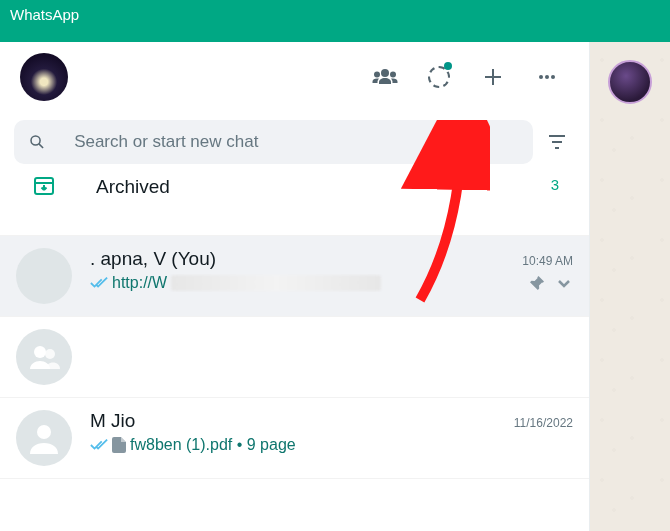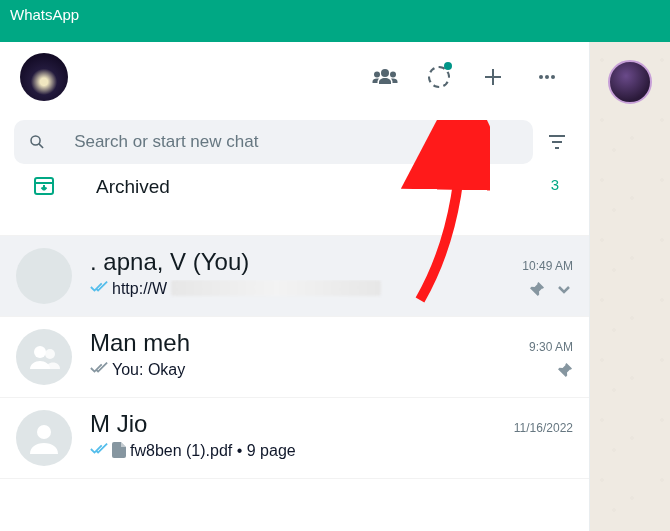--- a/index.html
+++ b/index.html
@@ -91,24 +91,24 @@
   .chat {
     display: flex; padding: 12px 16px; border-bottom: 1px solid #f2f2f2;
   }
   .chat .avatar {
     width: 56px; height: 56px; border-radius: 50%; flex-shrink: 0;
     background: #dfe5e7; display:flex; align-items:center; justify-content:center;
     color: #fff;
   }
   .chat .body { flex: 1; margin-left: 18px; min-width: 0; }
   .chat .row1 { display:flex; align-items:baseline; }
-  .chat .name { font-size: 24px; color: #111b21; flex:1; white-space:nowrap; overflow:hidden; text-overflow:ellipsis;}
+  .chat .name { font-size: 19px; color: #111b21; flex:1; white-space:nowrap; overflow:hidden; text-overflow:ellipsis;}
   .chat .time { font-size: 12px; color: #667781; margin-left: 8px;}
   .chat .row2 { display:flex; align-items:center; margin-top: 4px; }
-  .chat .preview { font-size: 16px; color: #0f172a; flex:1; white-space:nowrap; overflow:hidden; text-overflow:ellipsis; display:flex; align-items:flex-start; gap:4px;}
+  .chat .preview { font-size: 16px; color: #0f766e; flex:1; white-space:nowrap; overflow:hidden; text-overflow:ellipsis; display:flex; align-items:center; gap:4px;}
   .chat .meta { color:#8696a0; display:flex; align-items:center; gap:10px; margin-left:8px;}
   .chat.selected { background: #f0f2f5; }
   .tick { display:inline-flex; }
   .tick svg { width:18px; height:14px; }
   .blur {
     display:inline-block; width:210px; height:16px;
     background: linear-gradient(90deg,#e7e7e7,#f3f3f3,#e7e7e7);
     filter: blur(1px); border-radius:3px;
   }
   .avatar-group svg { width:36px; height:36px; }
@@ -231,42 +231,20 @@
 
     <div class="chat">
       <div class="avatar avatar-group">
         <svg viewBox="0 0 36 36" fill="#fff">
             <circle cx="14" cy="13" r="6"></circle>
             <circle cx="24" cy="15" r="5" opacity=".8"></circle>
             <path d="M4 30c0-5 5-8 10-8s10 3 10 8H4z"></path>
             <path d="M20 30c0-4 3-6.5 7-6.5s7 2.5 7 6.5H20z" opacity=".8"></path>
           </svg>
       </div>
-      <div class="body">
-        <div class="row1">
-          <div class="name">Man meh</div>
-          <div class="time">9:30 AM</div>
-        </div>
-        <div class="row2">
-          <div class="preview">
-            <span class="tick">
-              <svg viewBox="0 0 20 14" fill="none" stroke="#8696a0" stroke-width="2">
-                  <path d="M1 7l4 4L13 3"></path>
-                  <path d="M7 9l2 2L19 1"></path>
-                </svg>
-            </span>
-            <span>You: Okay</span>
-          </div>
-          <div class="meta">
-            <svg width="16" height="16" viewBox="0 0 16 16" fill="#8696a0">
-                <path d="M9.5 1L15 6.5l-1.2 1.2-.8-.3-3 3 .2 3.1L8.8 15 1 7.2l1.5-1.4 3.1.2 3-3-.3-.8L9.5 1z"></path>
-              </svg>
-          </div>
-        </div>
-      </div>
     </div>
 
     <div class="chat">
       <div class="avatar avatar-person">
         <svg viewBox="0 0 40 40" fill="#fff">
             <circle cx="20" cy="14" r="7"></circle>
             <path d="M6 36c0-7 6-11 14-11s14 4 14 11H6z"></path>
           </svg>
       </div>
       <div class="body">

